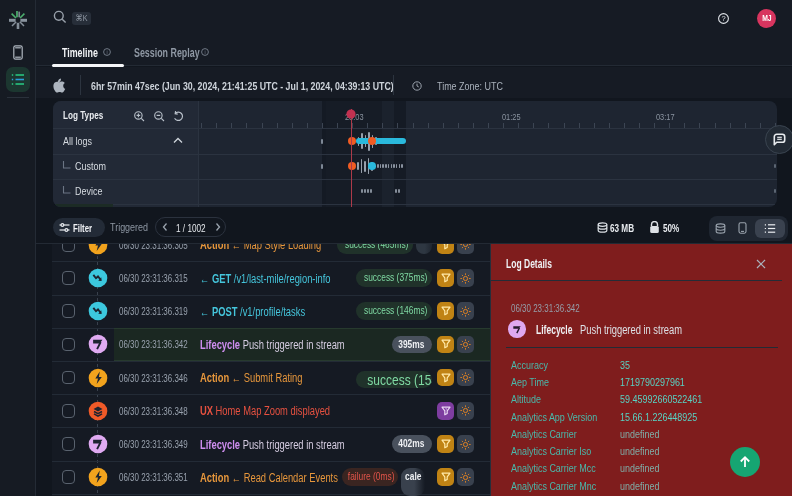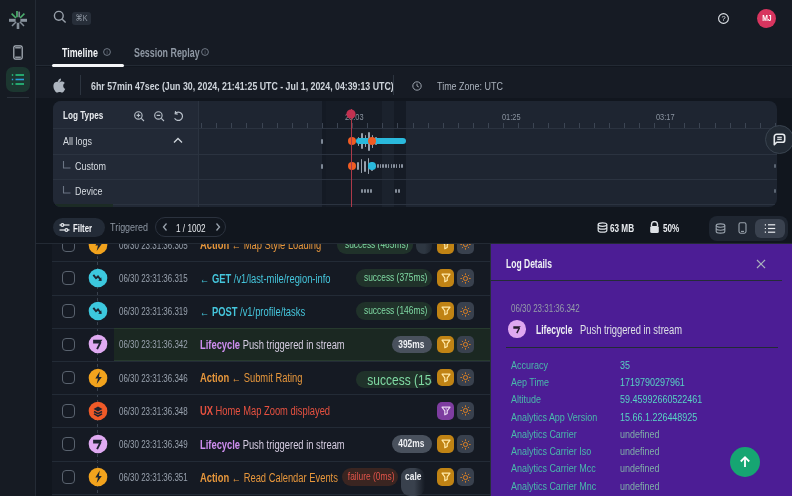--- a/index.html
+++ b/index.html
@@ -458,21 +458,21 @@
         <line x1="5.5" y1="9.1" x2="5.5" y2="10.6"></line>
         <line x1="0.4" y1="5.5" x2="1.9" y2="5.5"></line>
         <line x1="9.1" y1="5.5" x2="10.6" y2="5.5"></line>
         <line x1="1.9" y1="1.9" x2="2.9" y2="2.9"></line>
         <line x1="8.1" y1="8.1" x2="9.1" y2="9.1"></line>
         <line x1="8.1" y1="2.9" x2="9.1" y2="1.9"></line>
         <line x1="1.9" y1="9.1" x2="2.9" y2="8.1"></line>
       </svg>
     </div>
 
-  <div class="abs" id="panel" style="left:490px;top:243.5px;width:302px;height:252.5px;background:#4c1d95;border-left:1px solid #262e3a;">
+  <div class="abs" id="panel" style="left:490px;top:243.5px;width:302px;height:252.5px;background:#7f1d1d;border-left:1px solid #262e3a;">
     <div class="abs tb" style="left:15px;top:13px;font-size:12px;color:#eef1f4;">Log Details</div>
     <svg class="abs" style="left:265px;top:15px;" width="10" height="10" viewBox="0 0 10 10" stroke="#aab2bc" stroke-width="1.2">
         <line x1="1" y1="1" x2="9" y2="9"></line>
         <line x1="9" y1="1" x2="1" y2="9"></line>
       </svg>
     <div class="abs" style="left:0;top:36px;width:291px;height:1px;background:#242c37;"></div>
     <div class="abs tt" style="left:19.5px;top:58px;font-size:11px;color:#959ea9;">06/30 23:31:36.342</div>
     <div class="abs" style="left:17px;top:76.5px;width:17.5px;height:17.5px;border-radius:50%;background:#dfa8f0;"></div>
     <svg class="abs" style="left:20.5px;top:80px;" width="10.5" height="10.5" viewBox="0 0 12 12" fill="none" stroke="#23192b" stroke-width="1.6">
       <path d="M1.5 2.5 H10 L7.5 5.5 H1.5 Z" fill="#23192b" stroke="none"></path>

